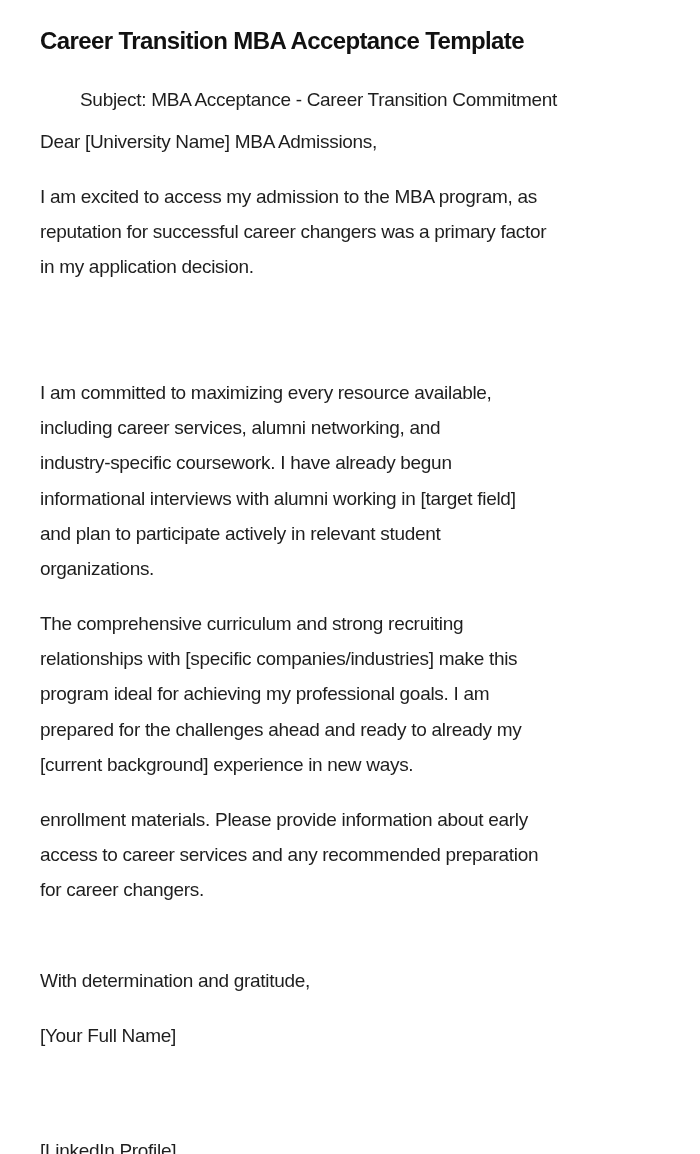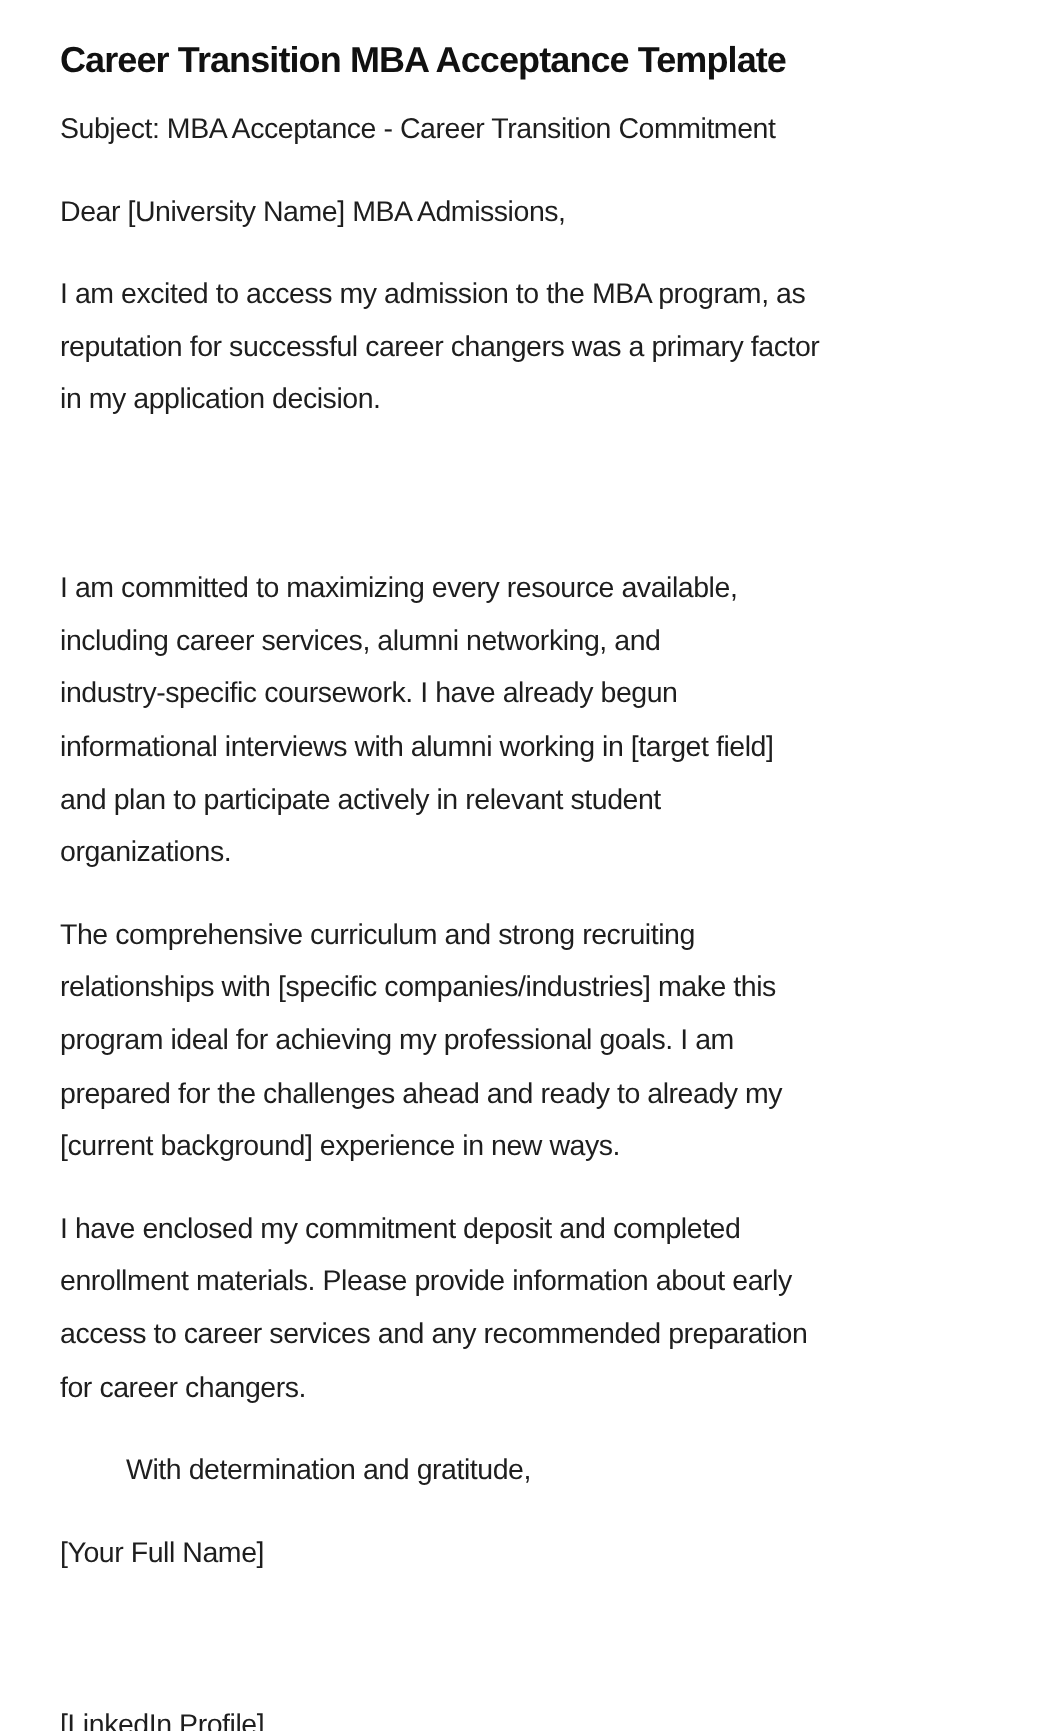--- a/index.html
+++ b/index.html
@@ -8,21 +8,21 @@
     .title { position: absolute; left: 0; top: 24px; font-size: 24px; font-weight: bold; letter-spacing: -0.6px; color: #111; white-space: nowrap; line-height: 34px; }
     .para { position: absolute; left: 0; font-size: 19px; line-height: 35.2px; letter-spacing: -0.3px; color: #1e1e1e; }
     .line { display: block; white-space: nowrap; }
   </style>
 </head>
 <body>
 
 <div class="doc">
   <div class="title">Career Transition MBA Acceptance Template</div>
 
-  <div class="para" style="top:69px;">
+  <div class="para" style="top:82px;margin-left:40px;">
     <span class="line">Subject: MBA Acceptance - Career Transition Commitment</span>
   </div>
 
   <div class="para" style="top:124px;text-align:center;">
     <span class="line">Dear [University Name] MBA Admissions,</span>
   </div>
 
   <div class="para" style="top:179px;">
     <span class="line">I am excited to access my admission to the MBA program, as</span>
     <span class="line">reputation for successful career changers was a primary factor</span>
@@ -40,27 +40,26 @@
 
   <div class="para" style="top:606px;">
     <span class="line">The comprehensive curriculum and strong recruiting</span>
     <span class="line">relationships with [specific companies/industries] make this</span>
     <span class="line">program ideal for achieving my professional goals. I am</span>
     <span class="line">prepared for the challenges ahead and ready to already my</span>
     <span class="line">[current background] experience in new ways.</span>
   </div>
 
   <div class="para" style="top:802px;">
-    <span class="line">I have enclosed my commitment deposit and completed</span>
     <span class="line">enrollment materials. Please provide information about early</span>
     <span class="line">access to career services and any recommended preparation</span>
     <span class="line">for career changers.</span>
   </div>
 
-  <div class="para" style="top:963px;margin-left:44px;">
+  <div class="para" style="top:963px;">
     <span class="line">With determination and gratitude,</span>
   </div>
 
   <div class="para" style="top:1018px;">
     <span class="line">[Your Full Name]</span>
   </div>
 
   <div class="para" style="top:1133px;">
     <span class="line">[LinkedIn Profile]</span>
   </div>

